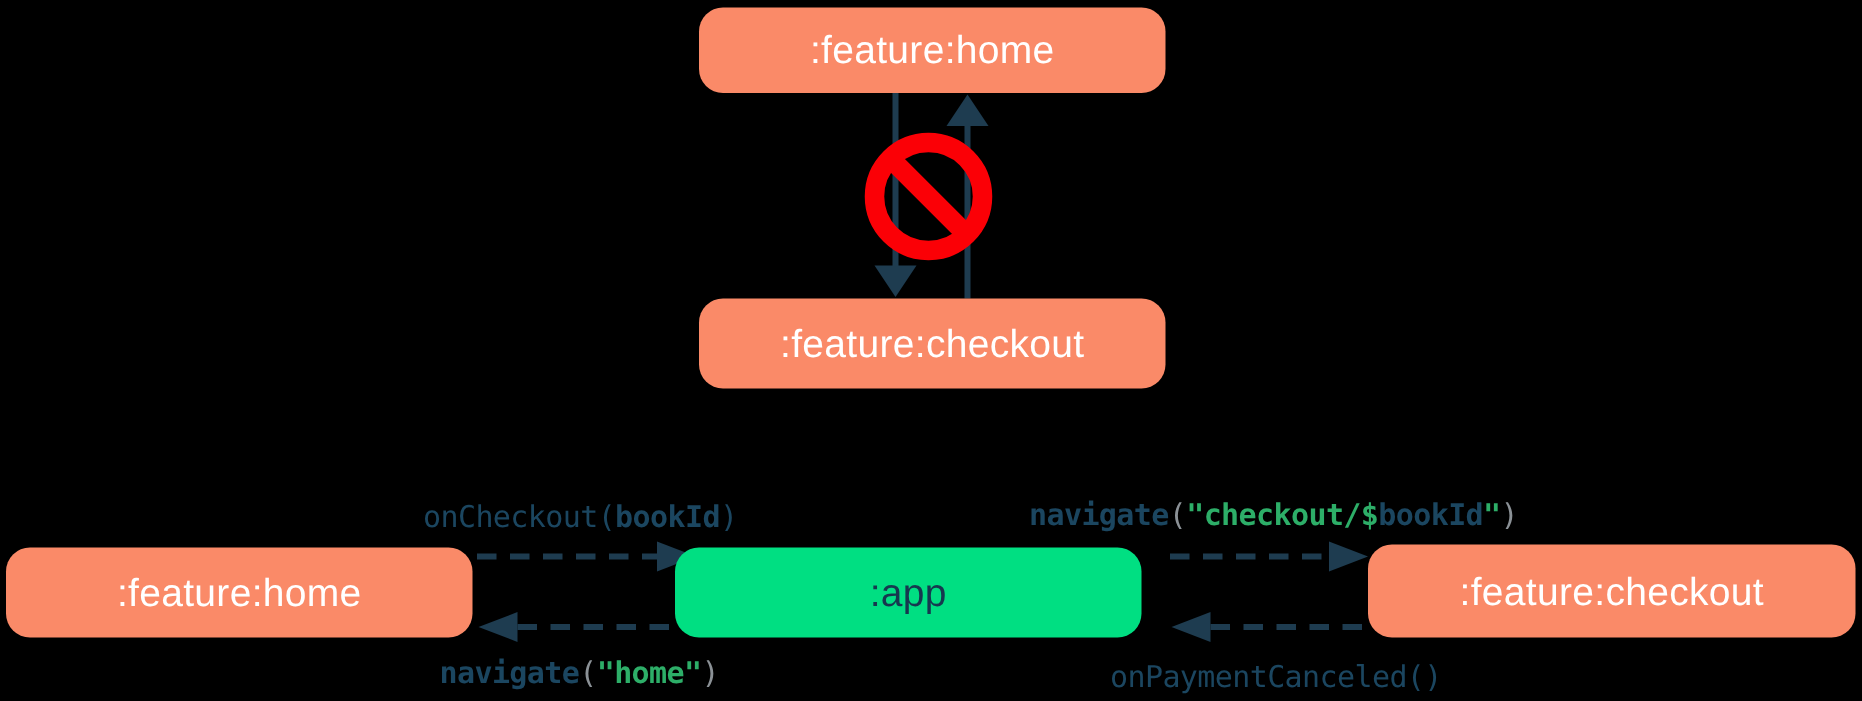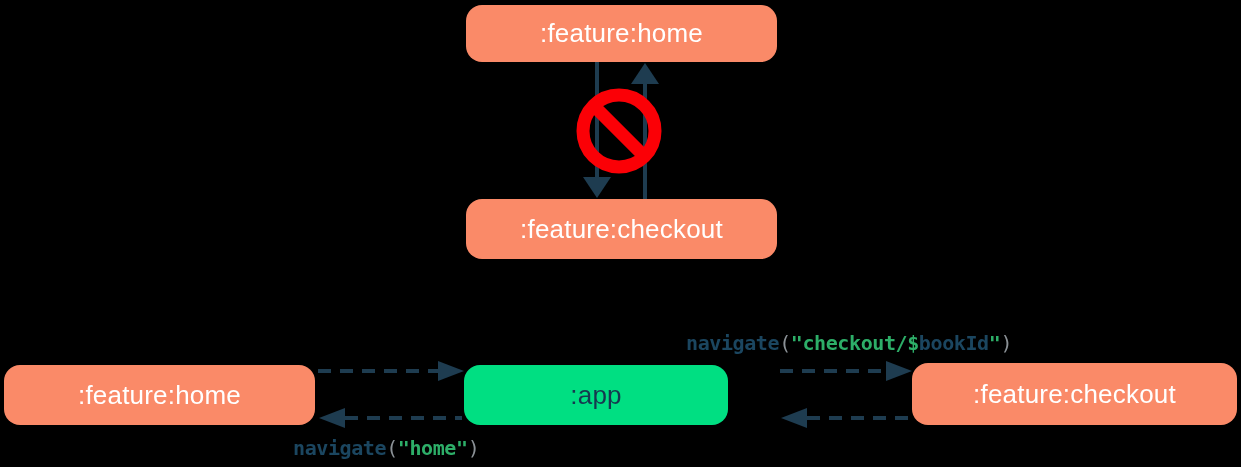--- a/index.html
+++ b/index.html
@@ -106,31 +106,37 @@
   </svg>
 
   <div class="module-box feature" style="left:466px; top:199px; width:311px; height:60px;">
     <span>:feature:checkout</span>
   </div>
 
   <div class="module-box feature" style="left:4px; top:365px; width:311px; height:60px;">
     <span>:feature:home</span>
   </div>
 
-  <div class="module-box app" style="left:464px; top:365px; width:264px; height:60px;">
+  <div class="module-box app" style="left:450px; top:365px; width:311px; height:60px;">
     <span>:app</span>
   </div>
 
   <div class="module-box feature" style="left:912px; top:363px; width:325px; height:62px;">
     <span>:feature:checkout</span>
   </div>
 
+  <div class="code-label" style="left:282px; top:332px;">
+    <span class="code-fn">onCheckout</span><span class="code-fn">(</span><span class="code-arg">bookId</span><span class="code-fn">)</span>
+  </div>
 
   <div class="code-label" style="left:293px; top:436px;">
     <span class="code-fn-bold">navigate</span><span class="code-paren">(</span><span class="code-string">"home"</span><span class="code-paren">)</span>
   </div>
 
   <div class="code-label" style="left:686px; top:331px;">
     <span class="code-fn-bold">navigate</span><span class="code-paren">(</span><span class="code-string">"checkout/$</span><span class="code-arg">bookId</span><span class="code-string">"</span><span class="code-paren">)</span>
   </div>
 
+  <div class="code-label" style="left:740px; top:439px;">
+    <span class="code-fn">onPaymentCanceled</span><span class="code-fn">()</span>
+  </div>
 
 </div>
 
 </body></html>

